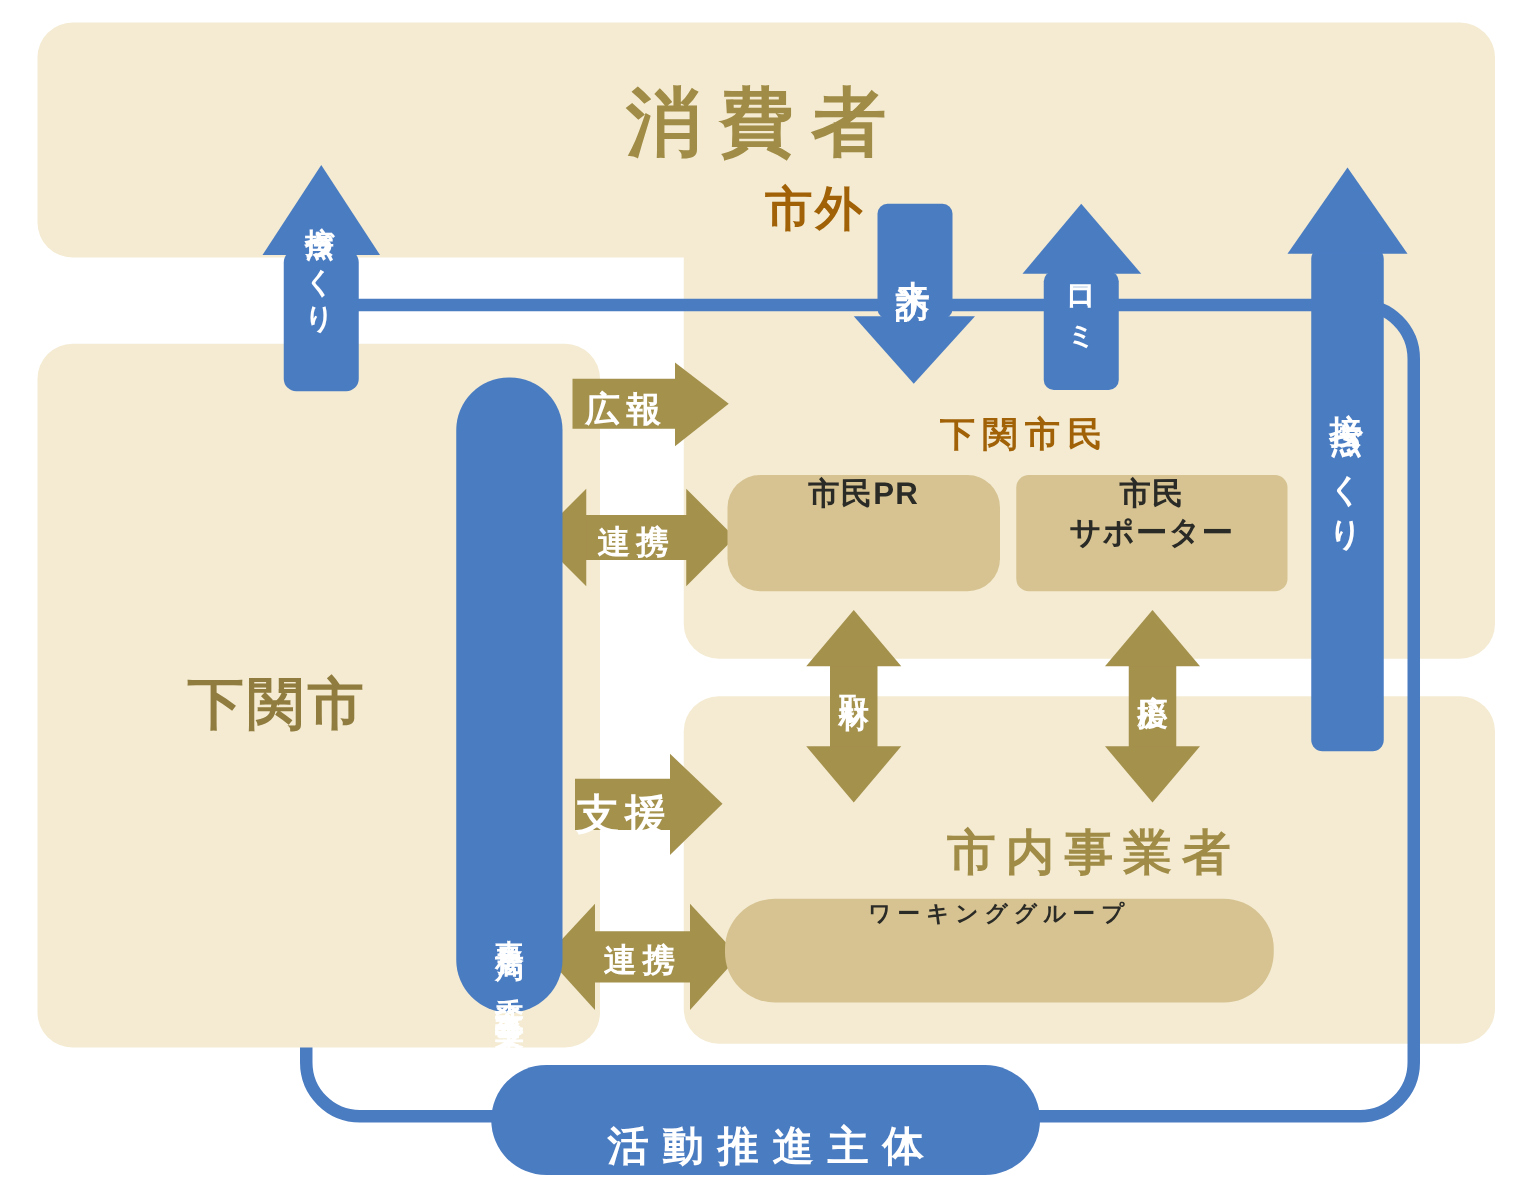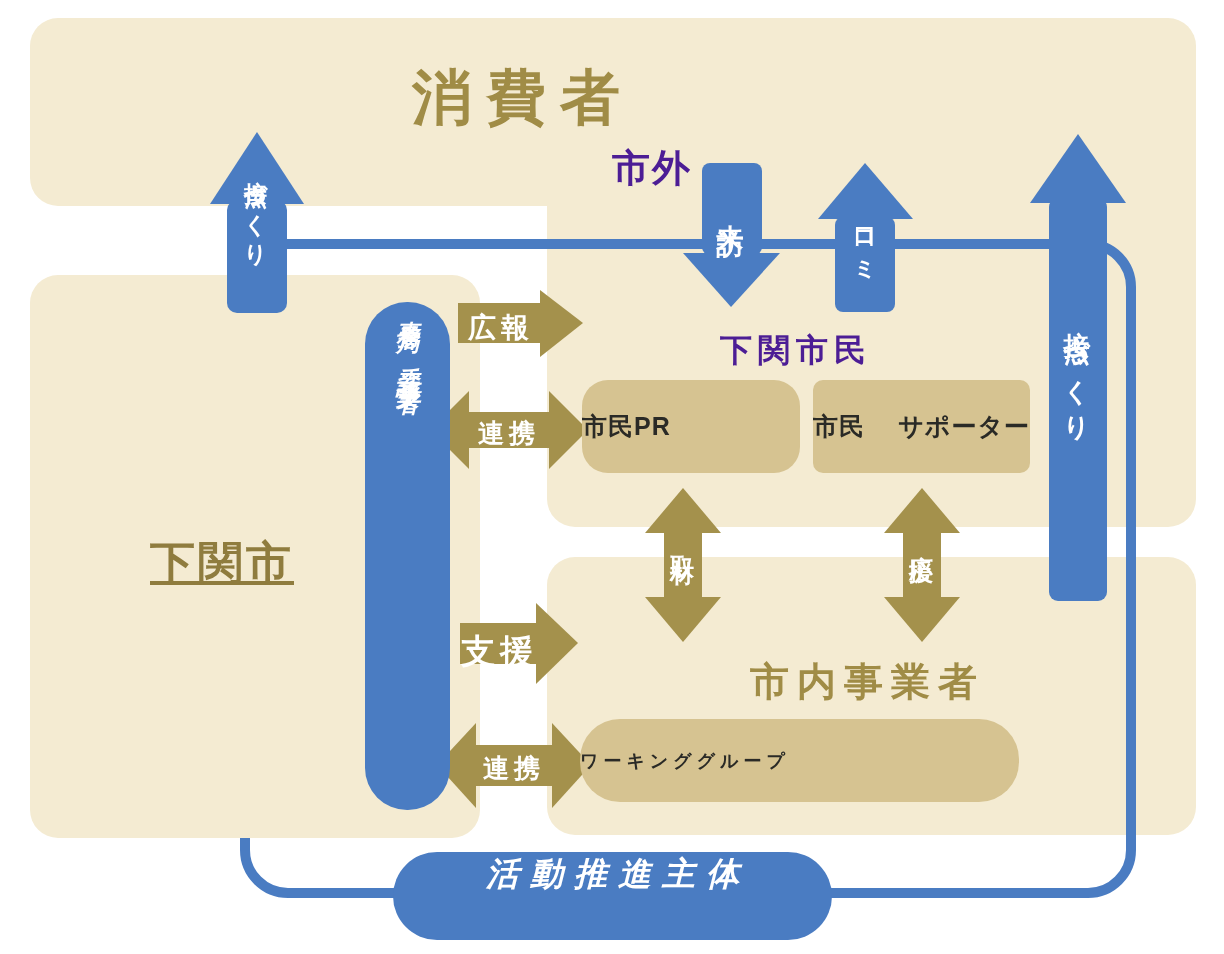--- a/index.html
+++ b/index.html
@@ -15,30 +15,30 @@
     position:absolute;left:240px;top:239px;width:896px;height:659px;
     box-sizing:border-box;border:10px solid #4a7cc2;border-radius:48px;
     z-index:2;background:transparent;
   }
   .zoneC{z-index:3;}
   
   #arrows{position:absolute;left:0;top:0;z-index:4;}
   .blue-shape{fill:#4a7cc2;}
   .gold-shape{fill:#a4914c;}
   
-  .pill-blue{position:absolute;background:#4a7cc2;z-index:5;display:flex;align-items:flex-start;justify-content:center;font-style:italic;}
-  .tan-box{position:absolute;background:#d6c391;z-index:5;display:flex;flex-direction:row;align-items:center;justify-content:space-between;color:#2a2a26;text-align:center;}
+  .pill-blue{position:absolute;background:#4a7cc2;z-index:5;display:flex;align-items:flex-end;justify-content:center;}
+  .tan-box{position:absolute;background:#d6c391;z-index:5;display:flex;flex-direction:column;align-items:center;justify-content:flex-start;color:#2a2a26;text-align:center;}
   
   .txt{position:absolute;z-index:6;white-space:nowrap;}
   .gold-t{color:#a08c46;}
-  .gold-dark{color:#8f7c3e;text-decoration:underline;}
-  .black-t{color:#4c1d95;}
+  .gold-dark{color:#8f7c3e;}
+  .black-t{color:#a16207;}
   .white-t{color:#ffffff;}
   .vtext{writing-mode:vertical-rl;text-orientation:upright;line-height:1;}
-  .ctr{text-align:left;}
+  .ctr{text-align:center;}
   .arrow-label{position:absolute;z-index:7;color:#ffffff;text-align:center;white-space:nowrap;}
 </style>
 </head>
 <body>
 
 <div id="canvas">
 
   <div class="zone z1" style="left:30px;top:18px;width:1166px;height:188px;"></div>
   <div class="zone z1" style="left:547px;top:100px;width:649px;height:427px;"></div>
   <div class="zone z1" style="left:547px;top:557px;width:649px;height:278px;"></div>
@@ -115,21 +115,21 @@
   <div class="tan-box" style="left:580px;top:719px;width:439px;height:83px;border-radius:40px;font-size:18px;letter-spacing:5px;">
     <div>ワーキンググループ</div>
   </div>
 
   <div class="txt gold-t ctr" style="left:412px;top:58px;width:400px;font-size:60px;letter-spacing:14px;">消費者</div>
 
   <div class="txt black-t" style="left:520px;top:147px;width:172px;text-align:right;font-size:38px;line-height:43px;letter-spacing:2px;">
     <div>市外</div>
   </div>
 
-  <div class="txt black-t ctr" style="left:720px;top:329px;width:200px;font-size:32px;letter-spacing:6px;">下関市民</div>
+  <div class="txt black-t ctr" style="left:720px;top:329px;width:200px;font-size:28px;letter-spacing:6px;">下関市民</div>
 
   <div class="txt gold-dark" style="left:150px;top:533px;font-size:45px;letter-spacing:3px;">下関市</div>
 
   <div class="txt gold-t ctr" style="left:750px;top:655px;width:250px;font-size:39px;letter-spacing:8px;">市内事業者</div>
 
   <div class="arrow-label vtext" style="left:244px;top:163px;font-size:23px;letter-spacing:3px;">接点づくり</div>
 
   <div class="arrow-label vtext" style="left:716px;top:203px;font-size:27px;letter-spacing:4px;">来訪</div>
 
   <div class="arrow-label vtext" style="left:854px;top:212px;font-size:22px;letter-spacing:4px;">口コミ</div>

